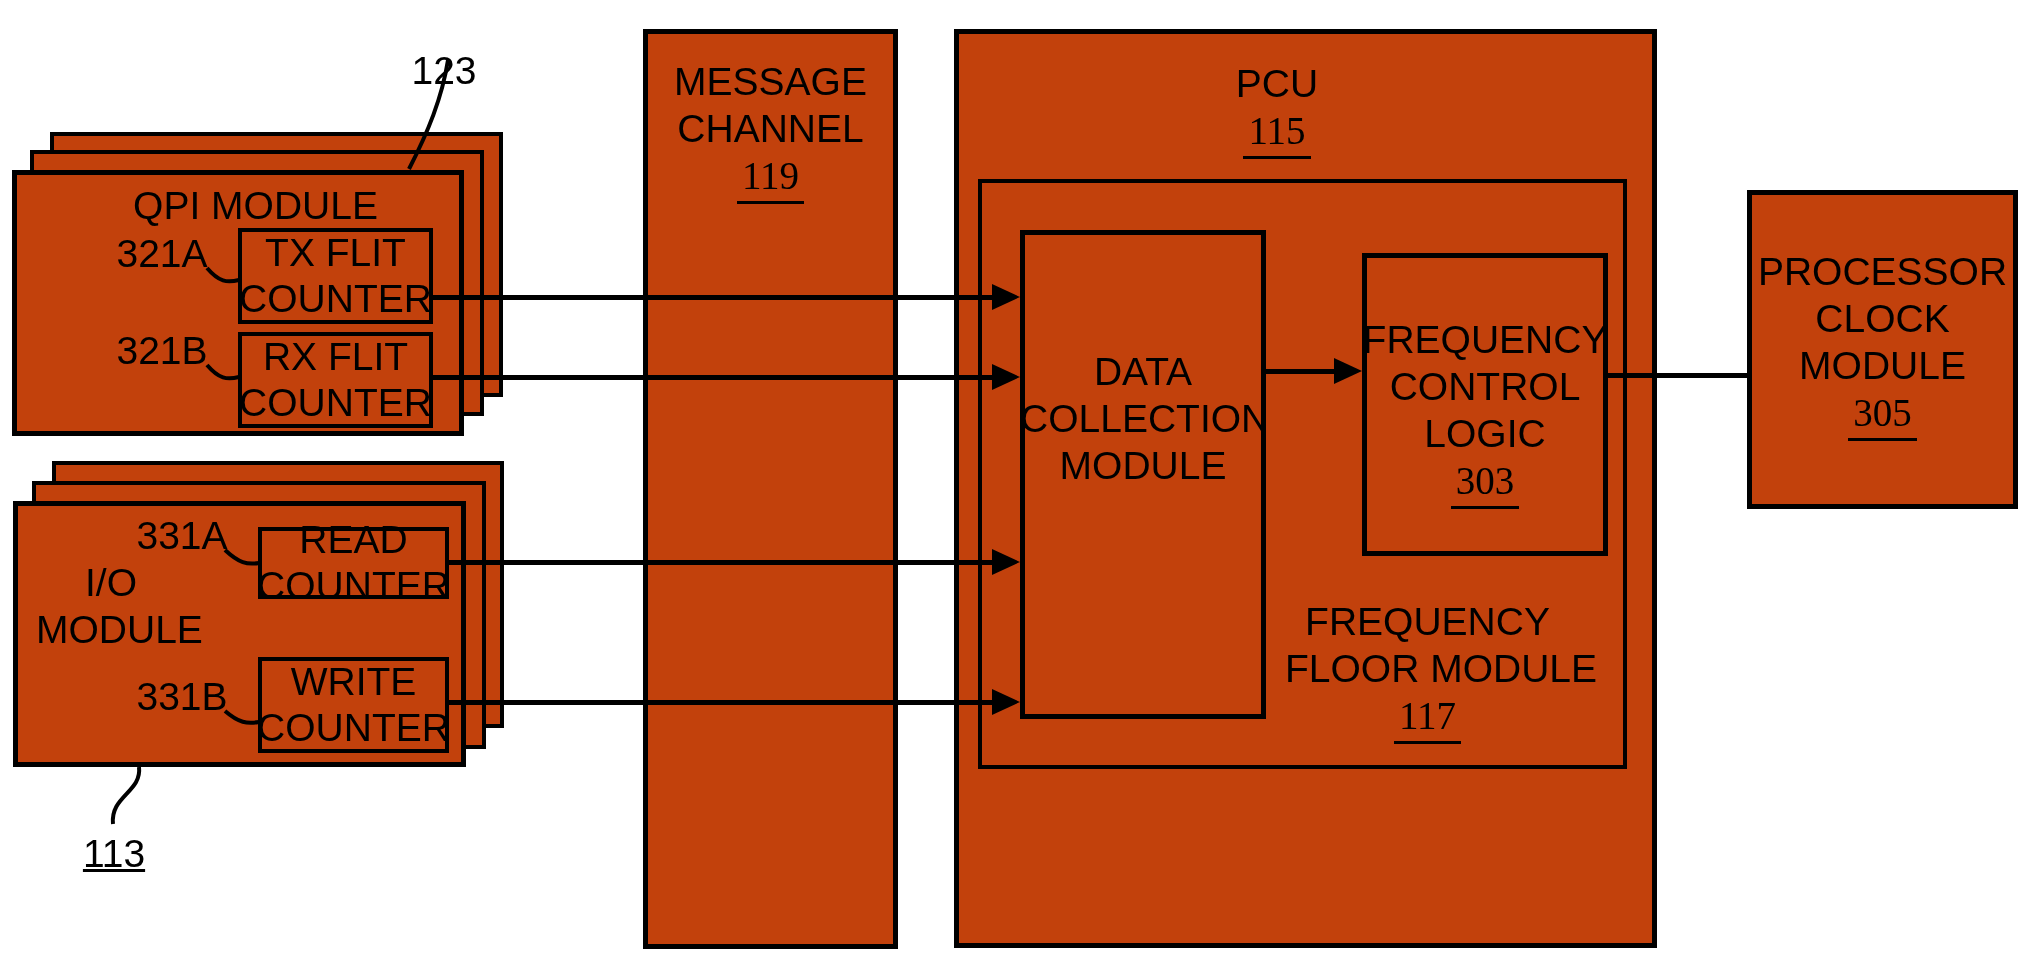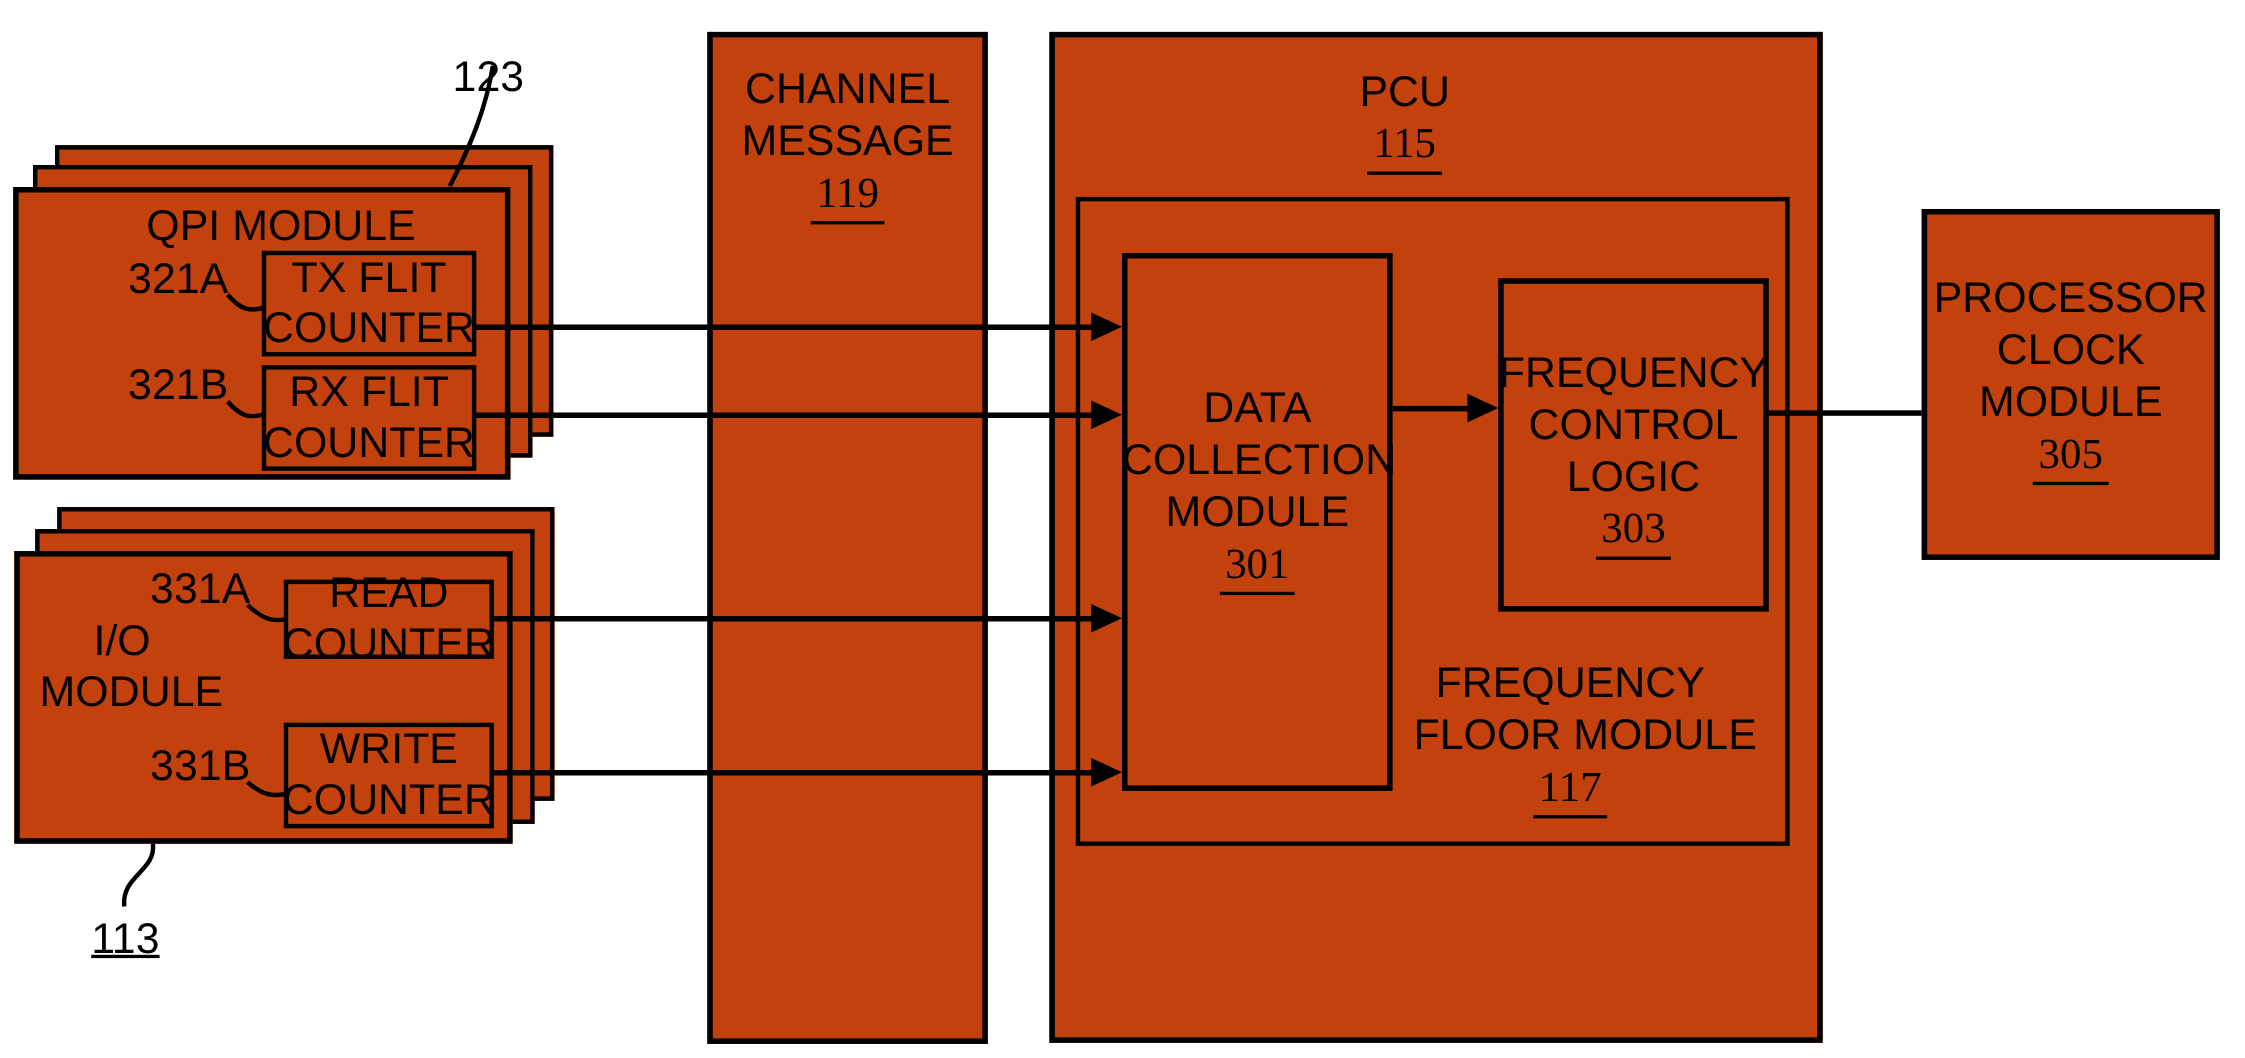--- a/index.html
+++ b/index.html
@@ -62,35 +62,34 @@
   <div class="txt" style="left:30px;top:182px;width:451px;">
     <div>QPI MODULE</div>
   </div>
 
   <div class="txt" style="left:36px;top:559px;width:150px;">
     <div>I/O</div>
     <div>MODULE</div>
   </div>
 
   <div class="txt" style="left:643px;top:58px;width:255px;">
+    <div>MESSAGE</div>
     <div>CHANNEL</div>
-    <div>MESSAGE</div>
     <div><span class="refnum">119</span></div>
   </div>
 
   <div class="txt" style="left:1177px;top:60px;width:200px;">
     <div>PCU</div>
     <div><span class="refnum">115</span></div>
   </div>
 
   <div class="txt" style="left:1020px;top:348px;width:246px;">
     <div>DATA</div>
     <div>COLLECTION</div>
     <div>MODULE</div>
-    <div><span class="refnum">301</span></div>
   </div>
 
   <div class="txt" style="left:1362px;top:316px;width:246px;">
     <div>FREQUENCY</div>
     <div>CONTROL</div>
     <div>LOGIC</div>
     <div><span class="refnum">303</span></div>
   </div>
 
   <div class="txt" style="left:1285px;top:598px;width:285px;">

